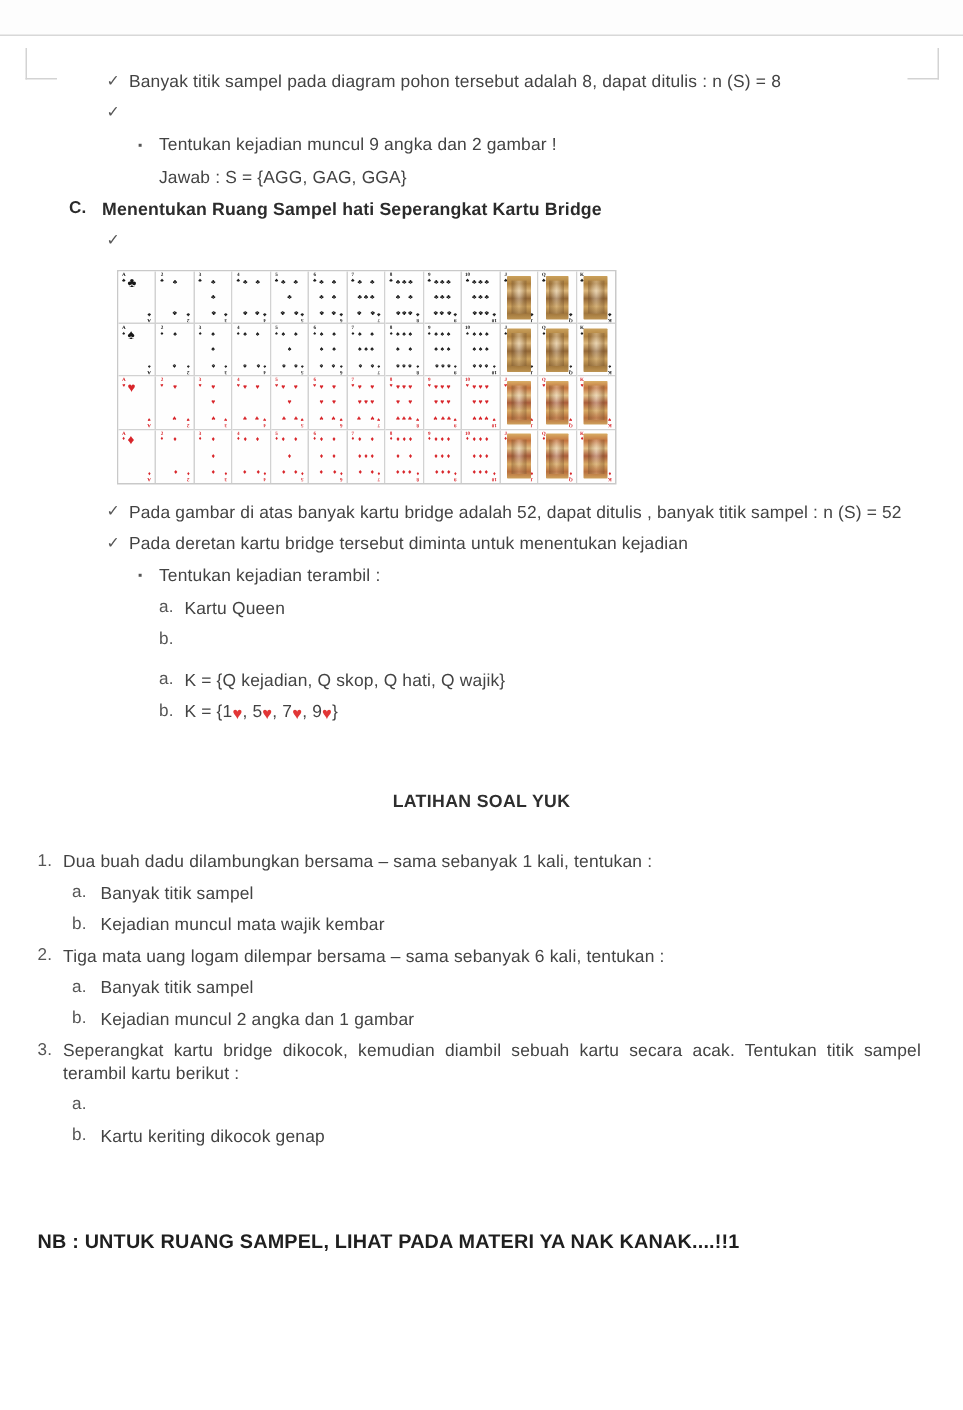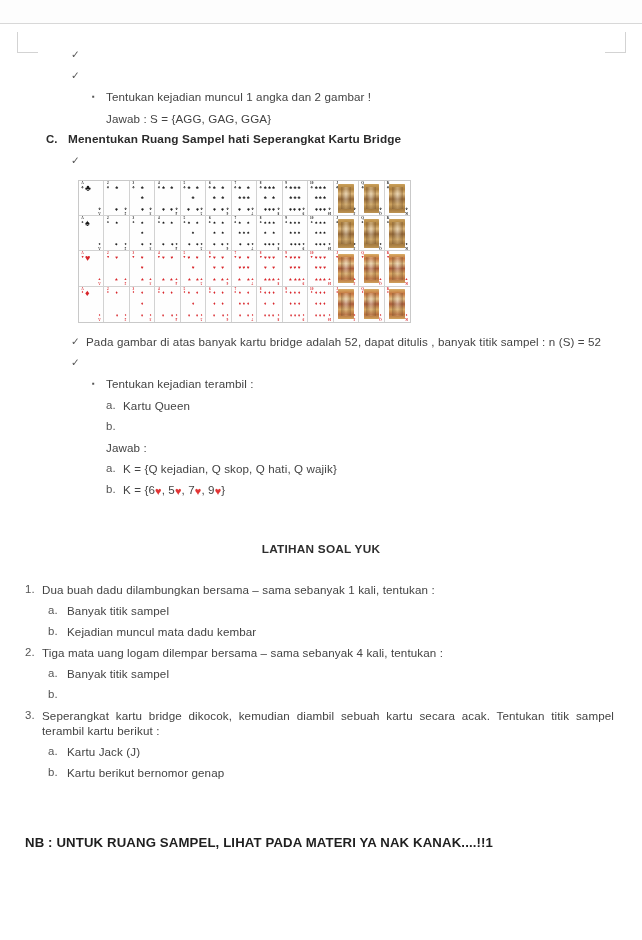--- a/index.html
+++ b/index.html
@@ -183,29 +183,30 @@
 <div class="page">
 
   <div class="top-band"></div>
   <div class="crop tl"></div>
   <div class="crop tr"></div>
 
   <div class="content" style="top:47px;">
 
     <div class="row lvl-check">
       <span class="marker">✓</span>
+      <span class="txt">Banyak titik sampel pada diagram pohon tersebut adalah 8, dapat ditulis : n (S) = 8</span>
     </div>
     <div class="gap-sm"></div>
     <div class="row lvl-check">
       <span class="marker">✓</span>
     </div>
     <div class="gap-sm"></div>
     <div class="row lvl-bullet">
       <span class="marker">▪</span>
-      <span class="txt">Tentukan kejadian muncul 1 angka dan 2 gambar !</span>
+      <span class="txt">Tentukan kejadian muncul 9 angka dan 2 gambar !</span>
     </div>
     <div class="gap-sm"></div>
     <div class="row lvl-plain">
       <span class="txt">Jawab : S = {AGG, GAG, GGA}</span>
     </div>
     <div class="gap-sm"></div>
     <div class="row lvl-heading">
       <span class="marker">C.</span>
       <span class="txt">Menentukan Ruang Sampel hati Seperangkat Kartu Bridge</span>
     </div>
@@ -739,100 +740,98 @@
 
     <div style="height:11px;"></div>
 
     <div class="row lvl-check pad-right">
       <span class="marker">✓</span>
       <span class="txt">Pada gambar di atas banyak kartu bridge adalah 52, dapat ditulis , banyak titik sampel : n (S) = 52</span>
     </div>
     <div class="gap-sm"></div>
     <div class="row lvl-check">
       <span class="marker">✓</span>
+      <span class="txt">Pada deretan kartu bridge tersebut diminta untuk menentukan kejadian</span>
     </div>
     <div class="gap-sm"></div>
     <div class="row lvl-bullet">
       <span class="marker">▪</span>
       <span class="txt">Tentukan kejadian terambil :</span>
     </div>
     <div class="gap-sm"></div>
     <div class="row lvl-alpha">
       <span class="marker">a.</span>
       <span class="txt">Kartu Queen</span>
     </div>
     <div class="gap-sm"></div>
     <div class="row lvl-alpha">
       <span class="marker">b.</span>
     </div>
     <div class="gap-sm"></div>
-    <div class="row lvl-plain">
-      <span class="txt">Jawab :</span>
-    </div>
     <div class="gap-sm"></div>
     <div class="row lvl-alpha">
       <span class="marker">a.</span>
       <span class="txt">K = {Q kejadian, Q skop, Q hati, Q wajik}</span>
     </div>
     <div class="gap-sm"></div>
     <div class="row lvl-alpha">
       <span class="marker">b.</span>
-      <span class="txt"><span>K = {6</span><span class="heart">♥</span><span>, 5</span><span class="heart">♥</span><span>, 7</span><span class="heart">♥</span><span>, 9</span><span class="heart">♥</span><span>}</span></span>
+      <span class="txt"><span>K = {1</span><span class="heart">♥</span><span>, 5</span><span class="heart">♥</span><span>, 7</span><span class="heart">♥</span><span>, 9</span><span class="heart">♥</span><span>}</span></span>
     </div>
 
     <div class="gap-xl"></div>
 
     <div class="center-title">LATIHAN SOAL YUK</div>
 
     <div class="gap-lg"></div>
 
     <div class="row lvl-num">
       <span class="marker">1.</span>
       <span class="txt">Dua buah dadu dilambungkan bersama – sama sebanyak 1 kali, tentukan :</span>
     </div>
     <div class="gap-sm"></div>
     <div class="row lvl-num2">
       <span class="marker">a.</span>
       <span class="txt">Banyak titik sampel</span>
     </div>
     <div class="gap-sm"></div>
     <div class="row lvl-num2">
       <span class="marker">b.</span>
-      <span class="txt">Kejadian muncul mata dadu kembar</span>
+      <span class="txt">Kejadian muncul mata wajik kembar</span>
     </div>
     <div class="gap-sm"></div>
 
     <div class="row lvl-num">
       <span class="marker">2.</span>
-      <span class="txt">Tiga mata uang logam dilempar bersama – sama sebanyak 4 kali, tentukan :</span>
+      <span class="txt">Tiga mata uang logam dilempar bersama – sama sebanyak 6 kali, tentukan :</span>
     </div>
     <div class="gap-sm"></div>
     <div class="row lvl-num2">
       <span class="marker">a.</span>
       <span class="txt">Banyak titik sampel</span>
     </div>
     <div class="gap-sm"></div>
     <div class="row lvl-num2">
       <span class="marker">b.</span>
+      <span class="txt">Kejadian muncul 2 angka dan 1 gambar</span>
     </div>
     <div class="gap-sm"></div>
 
     <div class="row lvl-num justify" style="padding-right:28px;">
       <span class="marker">3.</span>
       <span class="txt">Seperangkat kartu bridge dikocok, kemudian diambil sebuah kartu secara acak. Tentukan titik sampel terambil kartu berikut :</span>
     </div>
     <div class="gap-sm"></div>
     <div class="row lvl-num2">
       <span class="marker">a.</span>
-      <span class="txt">Kartu Jack (J)</span>
     </div>
     <div class="gap-sm"></div>
     <div class="row lvl-num2">
       <span class="marker">b.</span>
-      <span class="txt">Kartu berikut bernomor genap</span>
+      <span class="txt">Kartu keriting dikocok genap</span>
     </div>
 
     <div style="height:55px;"></div>
 
     <div class="nb-line">NB : UNTUK RUANG SAMPEL, LIHAT PADA MATERI YA NAK KANAK....!!1</div>
 
   </div>
 </div>
 
 </body></html>

